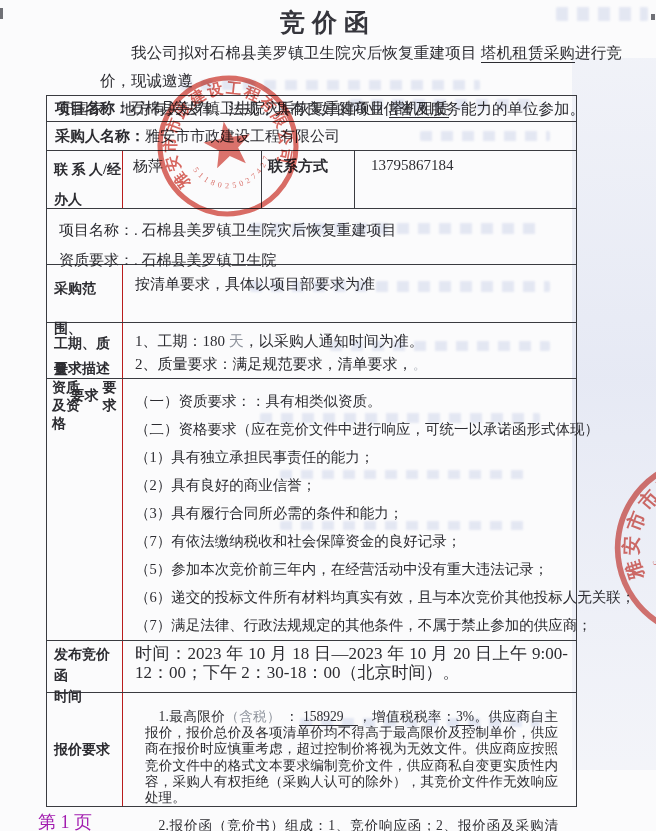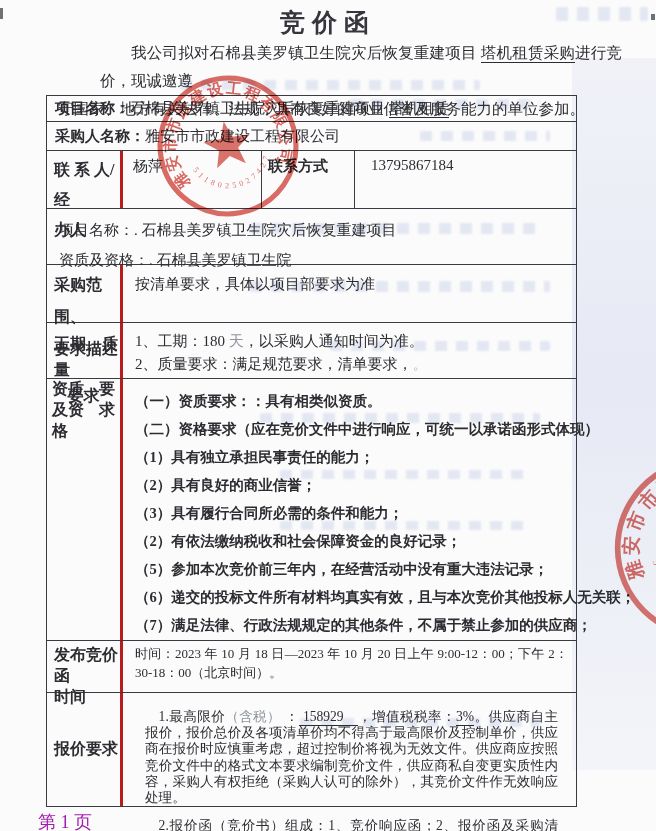--- a/index.html
+++ b/index.html
@@ -25,29 +25,29 @@
   .u{border-bottom:1px solid currentColor;padding-bottom:1px;}
   .u.pad{padding-left:4px;padding-right:14px;}
   
   .sheet{
     position:absolute;left:46px;top:95px;width:529px;height:710px;
     border:1px solid #3a3b40;box-sizing:content-box;background:rgba(255,255,255,.0);
   }
   .tr{position:absolute;left:0;right:0;border-bottom:1px solid #3a3b40;display:flex;box-sizing:border-box;}
   .tr.last{border-bottom:none;}
   .th{
-    width:76px;flex:0 0 76px;border-right:3px solid #b91c1c;box-sizing:border-box;
-    font-weight:600;font-size:16px;padding:0 0 0 7px;
+    width:76px;flex:0 0 76px;border-right:1px solid #b91c1c;box-sizing:border-box;
+    font-weight:600;font-size:14px;padding:0 0 0 7px;
   }
   .td{flex:1 1 auto;box-sizing:border-box;font-size:15px;}
   .inline-row{font-size:15px;padding:3px 0 0 8px;}
   .inline-row b{font-weight:600;}
   .cell{box-sizing:border-box;}
   .vline{border-right:1px solid #3a3b40;}
-  .qitem{height:28px;line-height:28px;white-space:nowrap;overflow:visible;font-weight:bold;}
+  .qitem{height:28px;line-height:28px;white-space:nowrap;overflow:visible;}
   .gray{color:#8e939c;}
   .lightpunc{color:#b3b8c0;}
   .quote-par{margin:12px;text-align:justify;text-indent:1em;}
   
   .seal{position:absolute;mix-blend-mode:multiply;opacity:.9;pointer-events:none;}
   
   .tint-right{
     position:absolute;left:572px;top:58px;width:84px;height:712px;
     background:linear-gradient(180deg,rgba(186,196,228,.16),rgba(186,196,228,.32) 45%,rgba(186,196,228,.12));
     pointer-events:none;
@@ -104,26 +104,26 @@
       <div>办人</div>
     </div>
     <div class="cell vline" style="flex:0 0 139px;padding:6px 0 0 10px;font-size:15px;"><span>杨萍</span></div>
     <div class="cell vline" style="flex:0 0 93px;padding:6px 0 0 6px;font-size:15px;font-weight:600;"><span>联系方式</span></div>
     <div class="cell" style="flex:1;padding:6px 0 0 16px;font-size:15px;"><span>13795867184</span></div>
   </div>
 
   <div class="tr" style="top:113px;height:56px;">
     <div class="td" style="padding:6px 0 0 12px;line-height:30px;">
       <div>项目名称：. 石棉县美罗镇卫生院灾后恢复重建项目</div>
-      <div>资质及资格：. 石棉县美罗镇卫生院</div>
+      <div>资质要求：. 石棉县美罗镇卫生院</div>
     </div>
   </div>
 
   <div class="tr" style="top:169px;height:58px;">
-    <div class="th" style="padding-top:4px;line-height:32px;">
+    <div class="th" style="padding-top:4px;line-height:40px;">
       <div>采购范围、</div>
       <div>要求描述</div>
     </div>
     <div class="td" style="padding:10px 0 0 12px;"><span>按清单要求，具体以项目部要求为准</span></div>
   </div>
 
   <div class="tr" style="top:227px;height:56px;justify-content:flex-end;">
     <div class="th" style="padding-top:8px;line-height:26px;">
       <div>工期、质量</div>
       <div style="text-align:center;padding-right:7px;">要求</div>
@@ -138,33 +138,33 @@
     <div class="th" style="display:flex;flex-direction:row;justify-content:center;gap:12px;padding-left:5px;">
       <div>资质及资格</div>
       <div style="text-align:center;padding-right:5px;">要求</div>
     </div>
     <div class="td" style="padding:8px 0 0 12px;font-size:14.5px;">
       <div class="qitem">（一）资质要求：：具有相类似资质。</div>
       <div class="qitem">（二）资格要求（应在竞价文件中进行响应，可统一以承诺函形式体现）</div>
       <div class="qitem">（1）具有独立承担民事责任的能力；</div>
       <div class="qitem">（2）具有良好的商业信誉；</div>
       <div class="qitem">（3）具有履行合同所必需的条件和能力；</div>
-      <div class="qitem">（2）有依法缴纳税收和社会保障资金的良好记录；</div>
+      <div class="qitem">（7）有依法缴纳税收和社会保障资金的良好记录；</div>
       <div class="qitem">（5）参加本次竞价前三年内，在经营活动中没有重大违法记录；</div>
       <div class="qitem">（6）递交的投标文件所有材料均真实有效，且与本次竞价其他投标人无关联；</div>
       <div class="qitem">（7）满足法律、行政法规规定的其他条件，不属于禁止参加的供应商；</div>
     </div>
   </div>
 
   <div class="tr" style="top:545px;height:52px;">
     <div class="th" style="padding-top:3px;line-height:21px;">
       <div>发布竞价函</div>
       <div>时间</div>
     </div>
-    <div class="td" style="padding:3px 8px 0 12px;line-height:19px;font-size:13px;text-align:justify;"><span>时间：2023 年 10 月 18 日—2023 年 10 月 20 日上午 9:00-12：00；下午 2：30-18：00（北京时间）。</span></div>
+    <div class="td" style="padding:3px 8px 0 12px;line-height:19px;font-size:17px;text-align:justify;"><span>时间：2023 年 10 月 18 日—2023 年 10 月 20 日上午 9:00-12：00；下午 2：30-18：00（北京时间）。</span></div>
   </div>
 
   <div class="tr last" style="top:597px;height:113px;">
     <div class="th" style="display:flex;align-items:center;">
         <span>报价要求</span>
       </div>
     <div class="td" style="padding:4px 6px 0 10px;line-height:16.2px;font-size:13.6px;">
       <p class="quote-par"><span>1.最高限价</span><span class="gray">（含税）</span><span> ：</span><span class="u pad">158929</span><span>，增值税税率：</span><span class="u">3%</span><span>。供应商自主报价，报价总价及各项清单价均不得高于最高限价及控制单价，供应商在报价时应慎重考虑，超过控制价将视为无效文件。供应商应按照竞价文件中的格式文本要求编制竞价文件，供应商私自变更实质性内容，采购人有权拒绝（采购人认可的除外），其竞价文件作无效响应处理。</span></p>
       <p class="quote-par">2.报价函（竞价书）组成：1、竞价响应函；2、报价函及采购清单；3、法定代表人身份证明或授权委托书；4、承诺函；5、供应商自 2021 年 1 月 1 日以来至今（含</p>
     </div>

